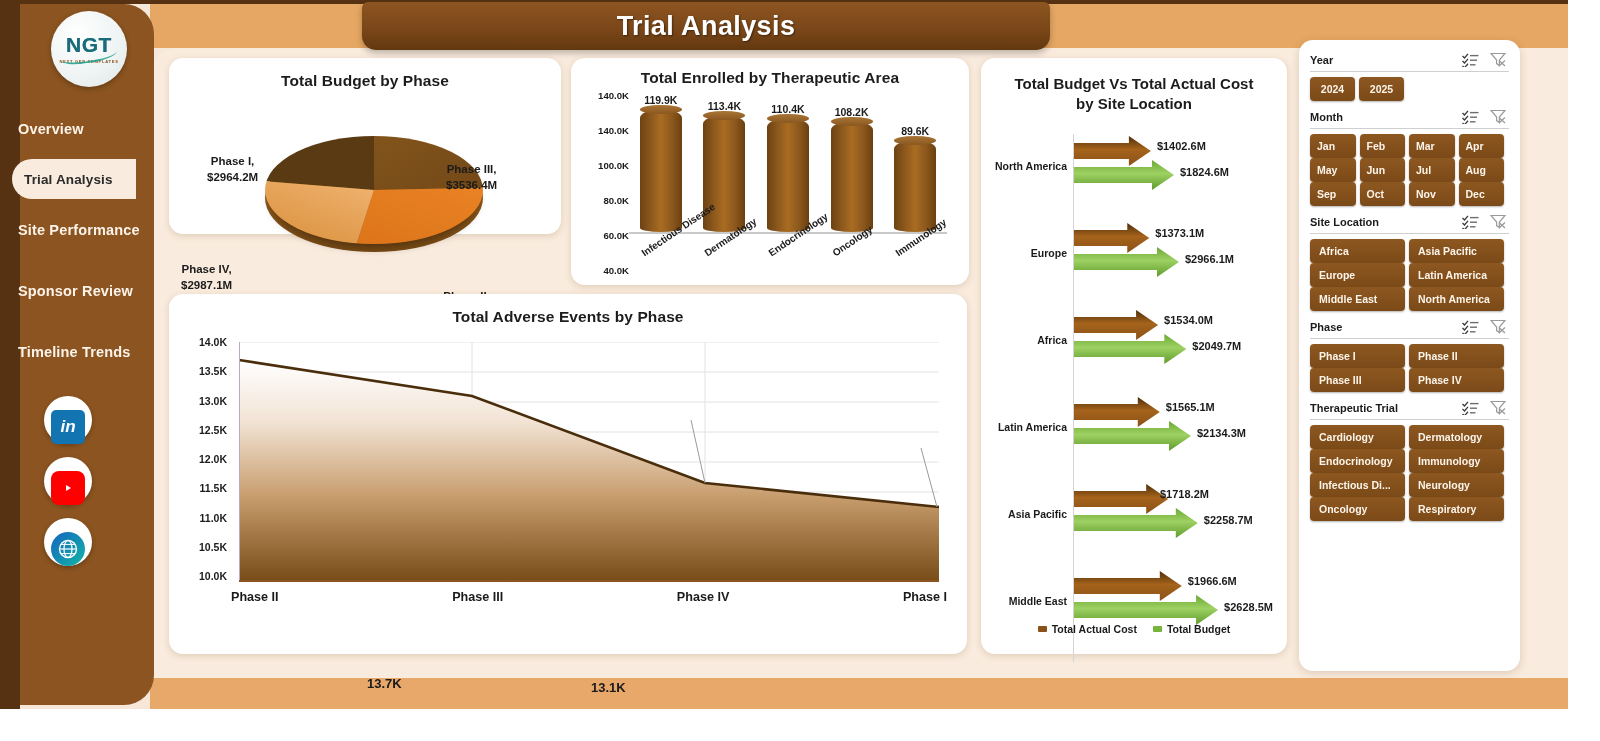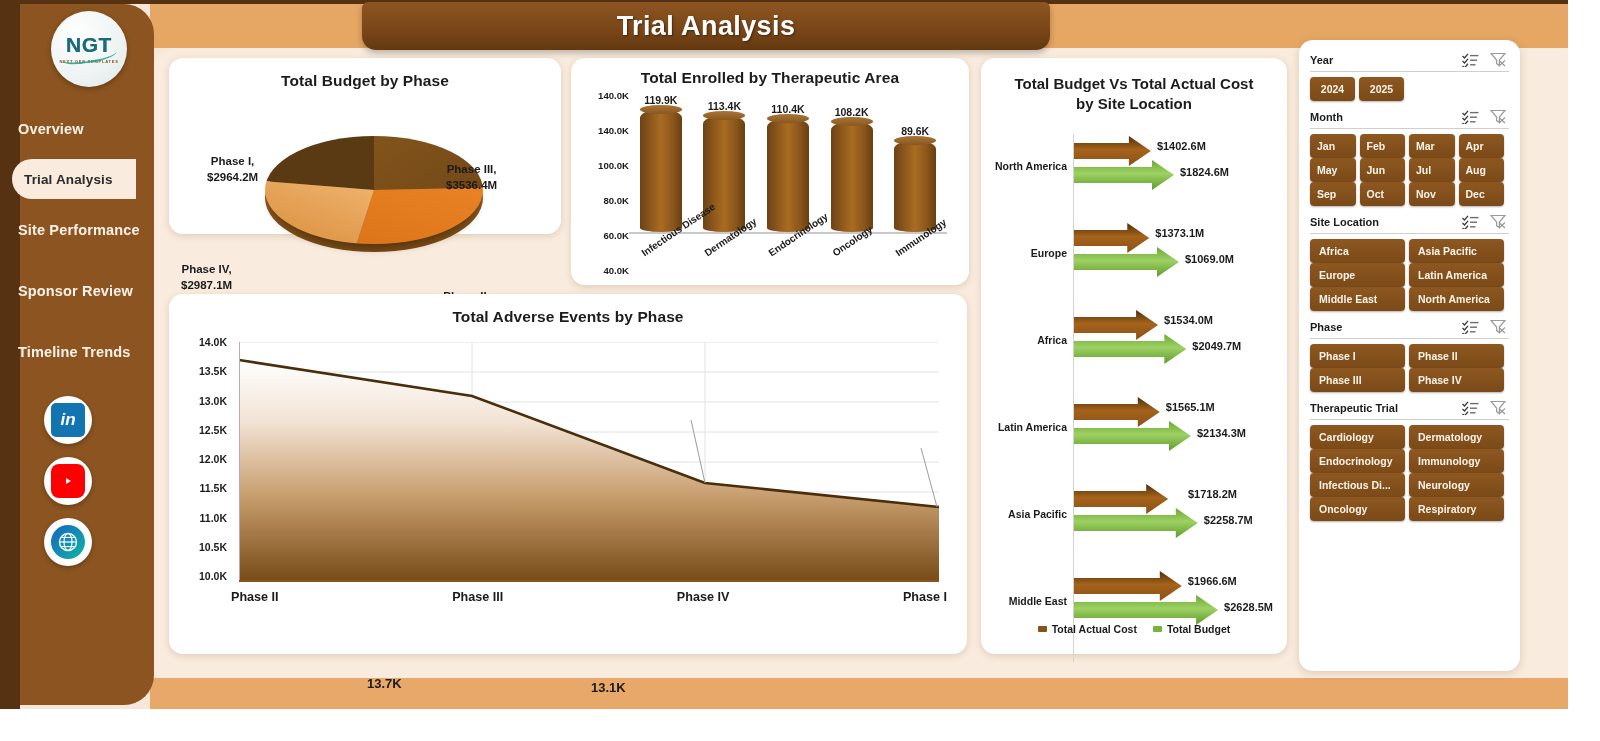--- a/index.html
+++ b/index.html
@@ -122,21 +122,21 @@
   }
 
   .socials {
     position: absolute; left: 0; top: 396px; width: 136px;
     display: flex; flex-direction: column; align-items: center;
     gap: 13px; z-index: 8;
   }
   .social {
     width: 48px; height: 48px; border-radius: 50%;
     background: #ffffff;
-    display: flex; align-items: center; justify-content: center;
+    display: flex; align-items: flex-end; justify-content: center;
     box-shadow: 0 2px 4px rgba(0,0,0,.25);
     cursor: pointer;
   }
   .social .badge {
     width: 34px; height: 34px; border-radius: 7px;
     display: flex; align-items: center; justify-content: center;
     color: #fff; font-weight: bold;
   }
   .badge.li { background:#1275b1; font-size:17px; font-style:italic; border-radius:5px;}
   .badge.yt { background:#ff0000; border-radius:8px; }
@@ -574,21 +574,21 @@
                 <defs>
                   <linearGradient id="ag1_1" x1="0" y1="0" x2="0" y2="1">
                     <stop offset="0%" stop-color="#6aa832"></stop>
                     <stop offset="45%" stop-color="#9ed163"></stop>
                     <stop offset="100%" stop-color="#5f9b2c"></stop>
                   </linearGradient>
                 </defs>
                 <polygon points="0,7 82.99777777777777,7 82.99777777777777,0 104.99777777777777,15 82.99777777777777,30 82.99777777777777,23 0,23" fill="url(#ag1_1)"></polygon>
               </svg>
             </div>
-            <div class="fn-lbl" style="left: 203.998px; top: 32px;">$1069.0M</div>
+            <div class="fn-lbl" style="left: 203.998px; top: 32px;">$2966.1M</div>
           </div>
           <div class="fn-group" style="top: 174px;">
             <div class="fn-cat">Africa</div>
             <div class="fn-arrow cost" style="width: 85.0859px;">
               <svg width="85.08592592592593" height="30" viewBox="0 0 85.08592592592593 30" preserveAspectRatio="none">
                 <defs>
                   <linearGradient id="ag2_0" x1="0" y1="0" x2="0" y2="1">
                     <stop offset="0%" stop-color="#4e2e0a"></stop>
                     <stop offset="45%" stop-color="#a5631b"></stop>
                     <stop offset="100%" stop-color="#8a5118"></stop>
@@ -648,21 +648,21 @@
                 <defs>
                   <linearGradient id="ag4_0" x1="0" y1="0" x2="0" y2="1">
                     <stop offset="0%" stop-color="#4e2e0a"></stop>
                     <stop offset="45%" stop-color="#a5631b"></stop>
                     <stop offset="100%" stop-color="#8a5118"></stop>
                   </linearGradient>
                 </defs>
                 <polygon points="0,7 72.18281481481482,7 72.18281481481482,0 94.18281481481482,15 72.18281481481482,30 72.18281481481482,23 0,23" fill="url(#ag4_0)"></polygon>
               </svg>
             </div>
-            <div class="fn-lbl" style="left: 207px; top: 6px; text-align: center;">$1718.2M</div>
+            <div class="fn-lbl" style="left: 179px; top: 6px; text-align: center;">$1718.2M</div>
             <div class="fn-arrow budget" style="width: 124.81px;">
               <svg width="124.81022222222221" height="30" viewBox="0 0 124.81022222222221 30" preserveAspectRatio="none">
                 <defs>
                   <linearGradient id="ag4_1" x1="0" y1="0" x2="0" y2="1">
                     <stop offset="0%" stop-color="#6aa832"></stop>
                     <stop offset="45%" stop-color="#9ed163"></stop>
                     <stop offset="100%" stop-color="#5f9b2c"></stop>
                   </linearGradient>
                 </defs>
                 <polygon points="0,7 101.81022222222221,7 101.81022222222221,0 123.81022222222221,15 101.81022222222221,30 101.81022222222221,23 0,23" fill="url(#ag4_1)"></polygon>

